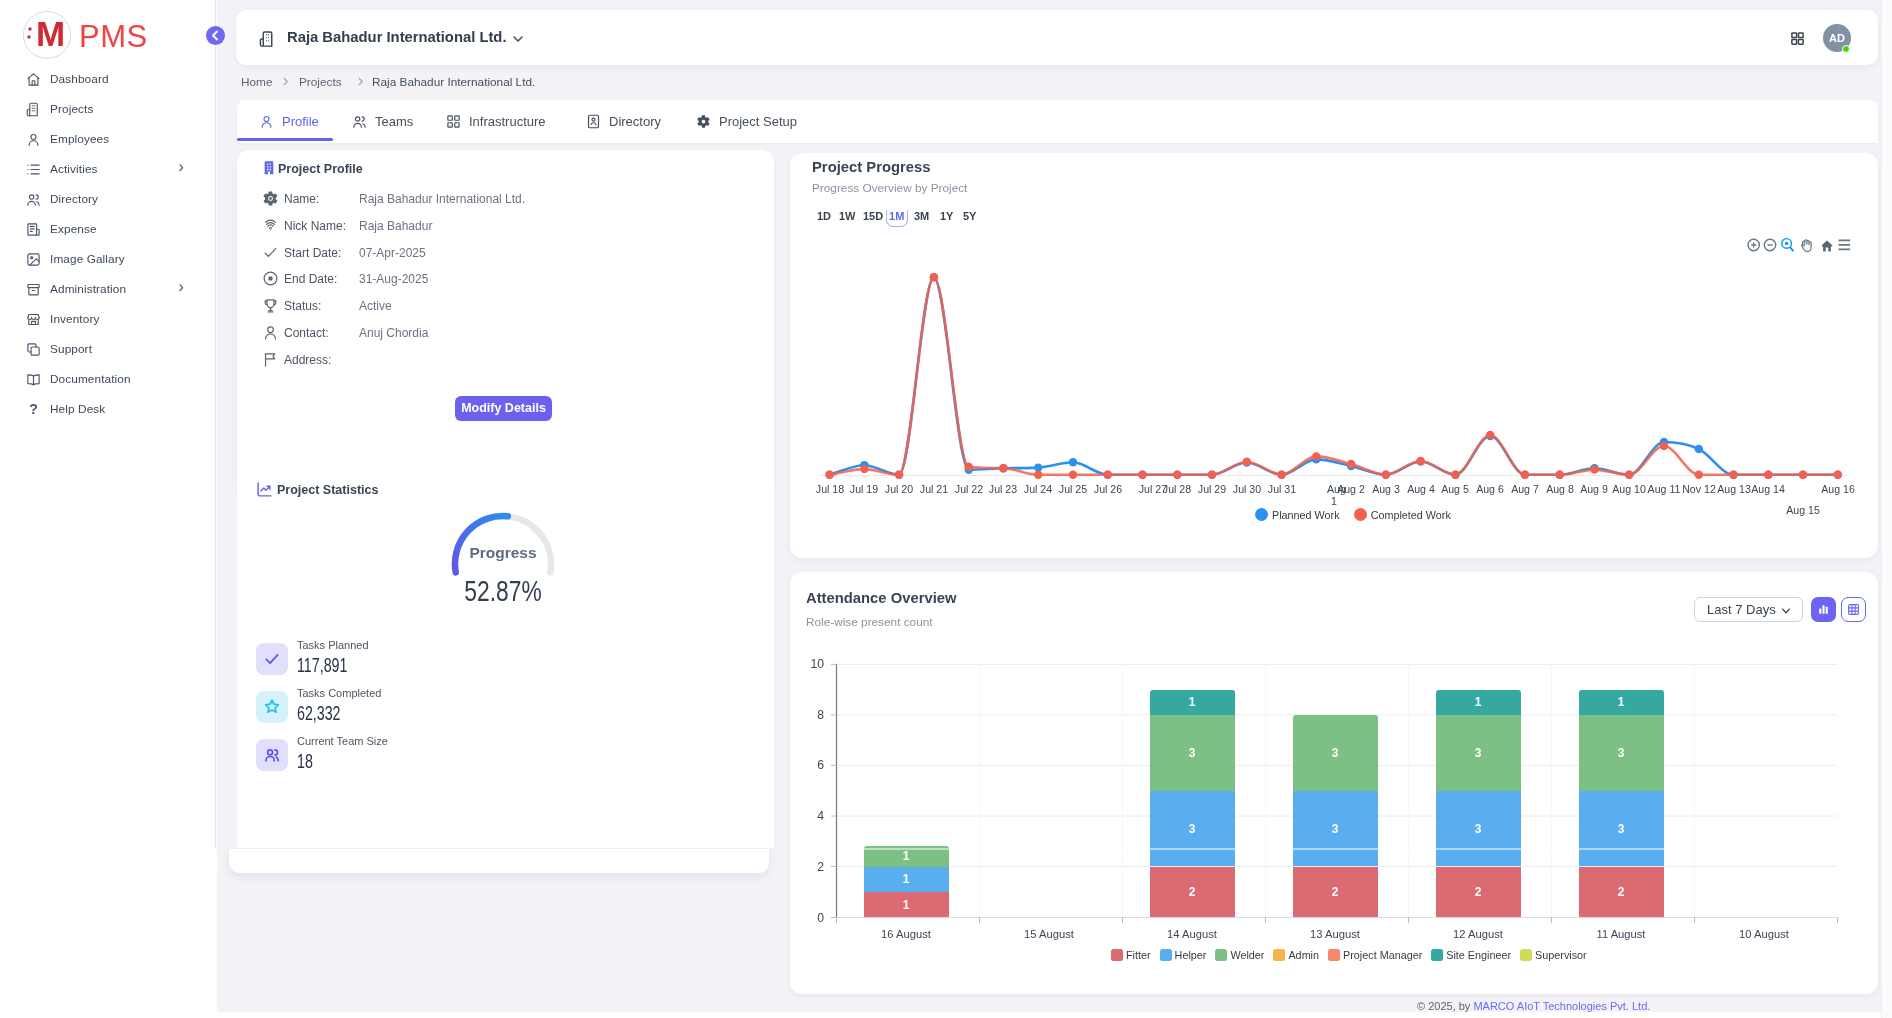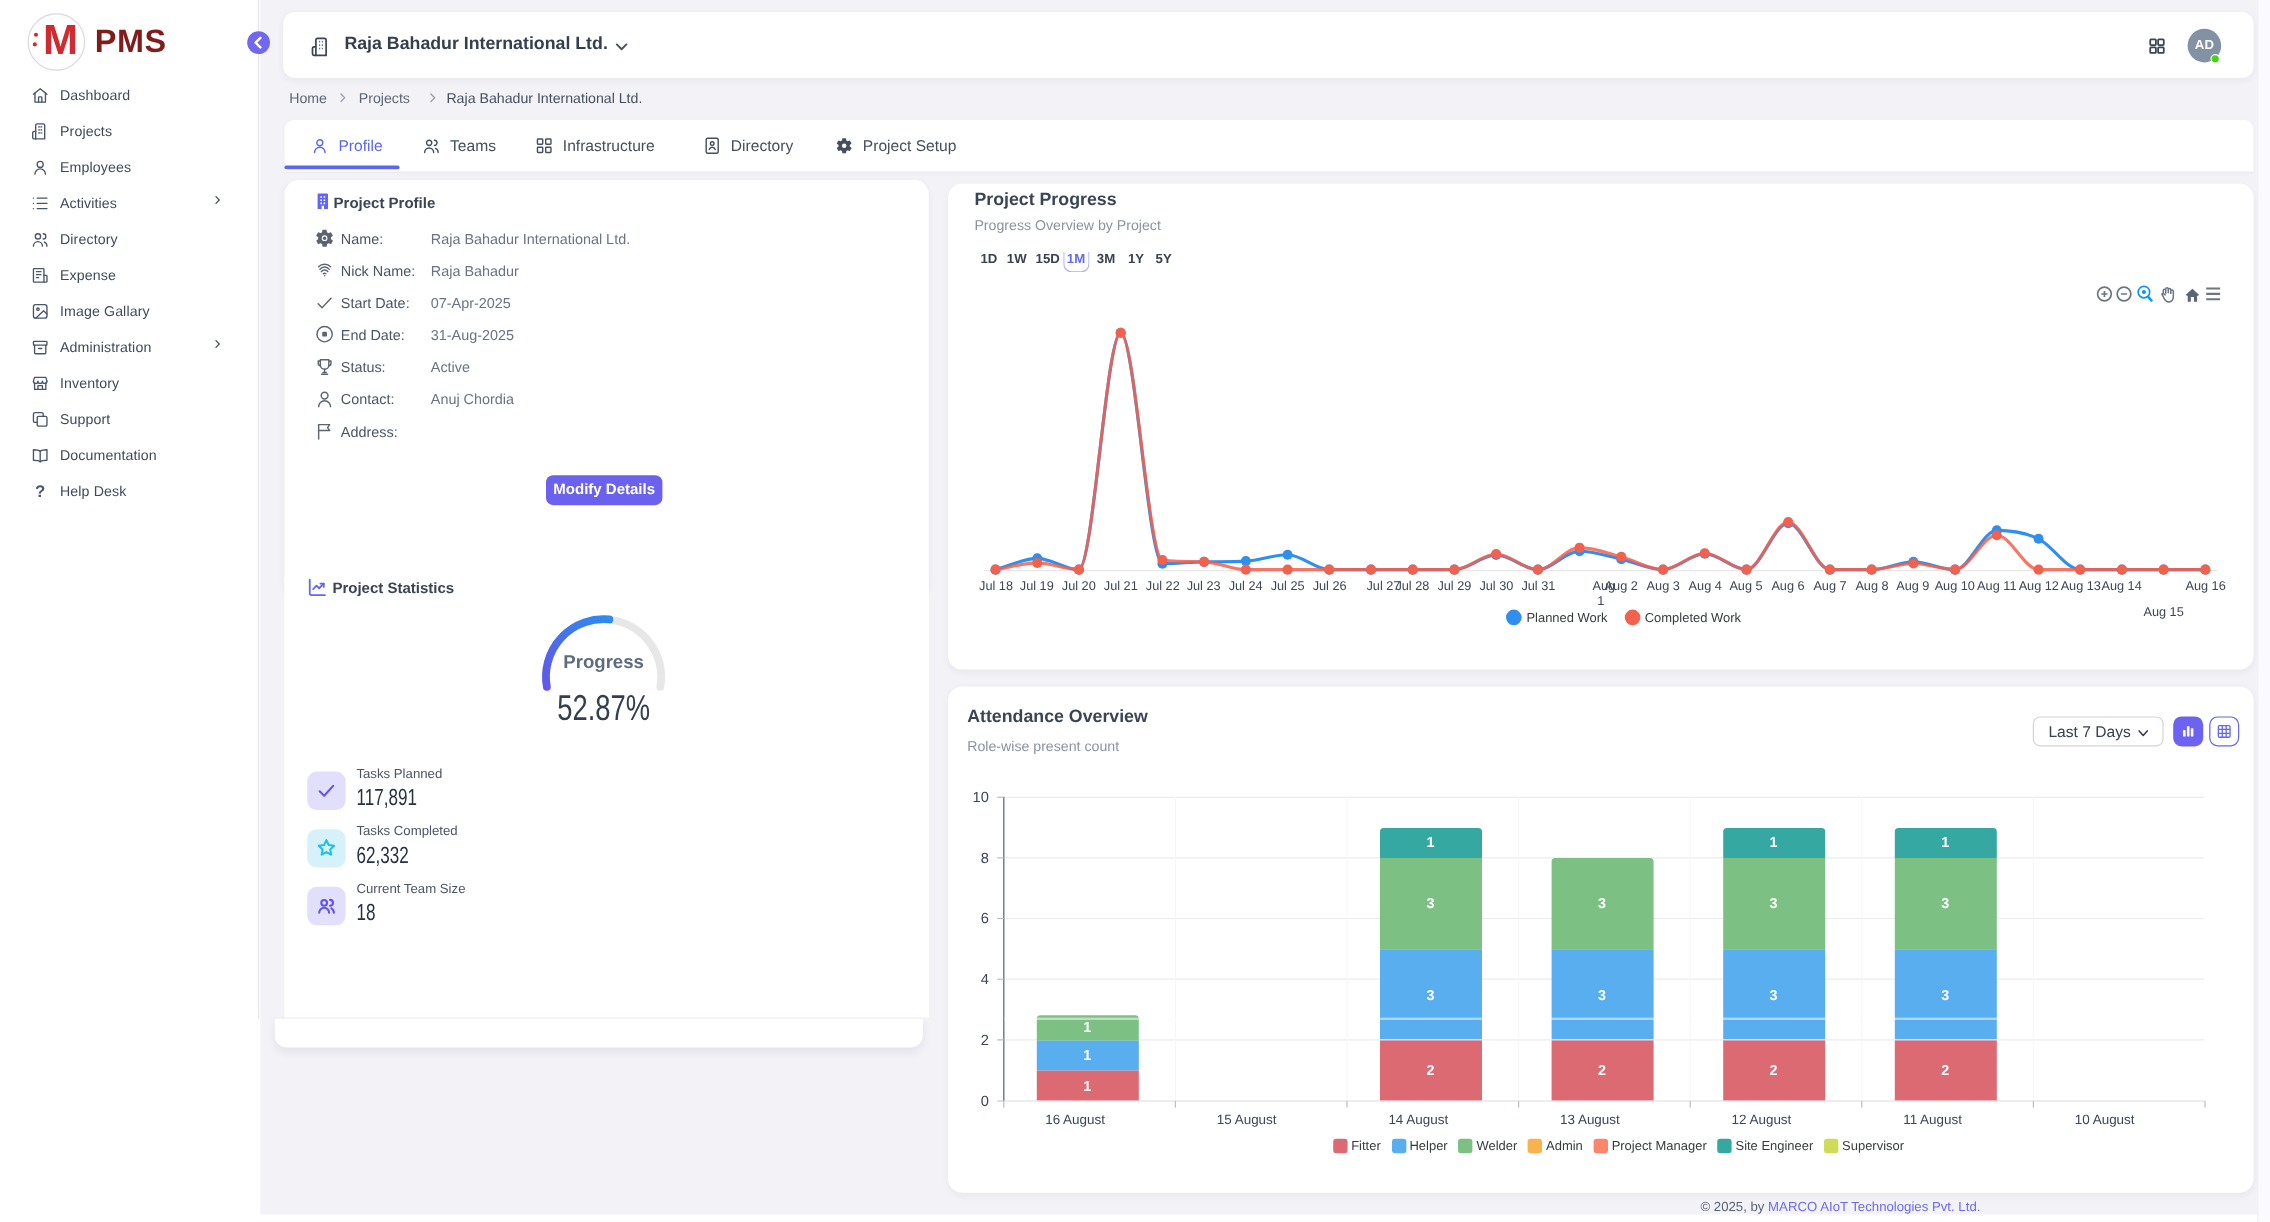--- a/index.html
+++ b/index.html
@@ -18,42 +18,42 @@
   .tab { position:absolute; top:0; height:43px; display:flex; align-items:center; font-size:13px; font-weight:500; color:#454f5b; }
   .tab svg { width:15px; height:15px; margin-right:8px; fill:none; stroke:#454f5b; stroke-width:1.9; stroke-linecap:round; stroke-linejoin:round; }
   .prow { position:absolute; left:25px; font-size:12px; color:#4c5564; display:flex; }
   .prow .pic { width:17px; height:17px; margin-right:5px; flex:none; margin-top:-2px;}
   .prow .pic svg { width:17px; height:17px; fill:none; stroke:#5b6572; stroke-width:1.7; stroke-linecap:round; stroke-linejoin:round; }
   .plab { width:75px; flex:none; color:#4c5564; }
   .pval { color:#6b7382; }
   .stat-box { left:19px; width:32px; height:32px; border-radius:8px; display:flex; align-items:center; justify-content:center; }
   .stat-box svg { width:18px; height:18px; fill:none; stroke-width:2.3; stroke-linecap:round; stroke-linejoin:round; }
   .stat-lab { left:60px; font-size:11px; font-weight:normal; color:#4b5563; }
-  .xl2 { position:absolute; width:70px; font-size:11.2px; color:#3c4656; }
+  .xl2 { position:absolute; width:70px; text-align:center; font-size:11.2px; color:#3c4656; }
   .stat-val { left:60px; font-size:19.5px; color:#273142; transform:scaleX(.73); transform-origin:left top; }
   .rng { position:absolute; top:57px; font-size:11px; font-weight:bold; color:#3a4250; text-align:center; }
   .xl { position:absolute; width:50px; text-align:center; font-size:10.6px; color:#3c4656; }
   .bar { position:absolute; width:85px; display:flex; align-items:center; justify-content:center; color:#fff; font-size:12px; font-weight:bold; }
   .leg { display:flex; align-items:center; font-size:10.8px; color:#373d3f; }
   .leg span.sw { width:12px; height:12px; border-radius:2.5px; margin:0 3px 0 9px; }
 </style>
 </head>
 <body>
 <div id="page">
   <div id="content"></div>
 
   <div class="abs" id="sidebar" style="left:0;top:0;width:216px;height:1018px;background:#fff;">
     <div class="abs" style="left:215px;top:0;width:1px;height:849px;background:#e4e4ec;"></div>
     <div class="abs" style="left:23px;top:11px;width:48px;height:48px;border-radius:50%;border:1px solid #d8d8e0;background:#fff;"></div>
     <div class="abs" style="left:31px;top:14px;width:38px;height:38px;color:#cf2b31;font-weight:bold;font-size:35px;text-align:center;letter-spacing:-1px;">M</div>
     <svg class="abs" style="left:27px;top:26px;" width="10" height="18" viewBox="0 0 10 18">
         <circle cx="3" cy="3" r="1.7" fill="#cf2b31"></circle>
         <circle cx="2" cy="11" r="1.7" fill="#cf2b31"></circle>
       </svg>
-    <div class="abs" style="left:79px;top:19px;font-size:27px;font-weight:bold;color:#7f1d1d;letter-spacing:.5px;">PMS</div>
+    <div class="abs" style="left:79px;top:19px;font-size:31px;font-weight:normal;color:#ef4444;letter-spacing:.5px;">PMS</div>
     <div id="nav" style="position:absolute;left:0;top:64px;width:216px;color:#3e4a59;">
       <div class="nav-i" style="top:0px"><span class="nic">
             <svg viewBox="0 0 24 24">
               <path d="M3 10.5 12 3l9 7.5"></path>
               <path d="M5 8.8V21h14V8.8"></path>
               <path d="M9.8 21v-6a1 1 0 0 1 1-1h2.4a1 1 0 0 1 1 1v6"></path>
             </svg>
           </span>Dashboard</div>
       <div class="nav-i" style="top:30px"><span class="nic">
             <svg viewBox="0 0 24 24">
@@ -455,21 +455,21 @@
         <div class="xl" style="left:536px;">Aug 2</div>
         <div class="xl" style="left:571px;">Aug 3</div>
         <div class="xl" style="left:606px;">Aug 4</div>
         <div class="xl" style="left:640px;">Aug 5</div>
         <div class="xl" style="left:675px;">Aug 6</div>
         <div class="xl" style="left:710px;">Aug 7</div>
         <div class="xl" style="left:745px;">Aug 8</div>
         <div class="xl" style="left:779px;">Aug 9</div>
         <div class="xl" style="left:814px;">Aug 10</div>
         <div class="xl" style="left:849px;">Aug 11</div>
-        <div class="xl" style="left:884px;">Aug 12</div>
+        <div class="xl" style="left:884px;">Nov 12</div>
         <div class="xl" style="left:919px;">Aug 13</div>
         <div class="xl" style="left:953px;">Aug 14</div>
         <div class="xl" style="left:988px;margin-top:21px;">Aug 15</div>
         <div class="xl" style="left:1023px;">Aug 16</div>
       </div>
     <div class="abs" style="left:465px;top:355px;display:flex;align-items:center;font-size:10.8px;color:#373d3f;">
       <span style="width:13px;height:13px;border-radius:50%;background:#2e8fef;margin-right:4px;"></span>Planned Work
       <span style="width:13px;height:13px;border-radius:50%;background:#f3604c;margin:0 4px 0 14px;"></span>Completed Work
     </div>
   </div>

